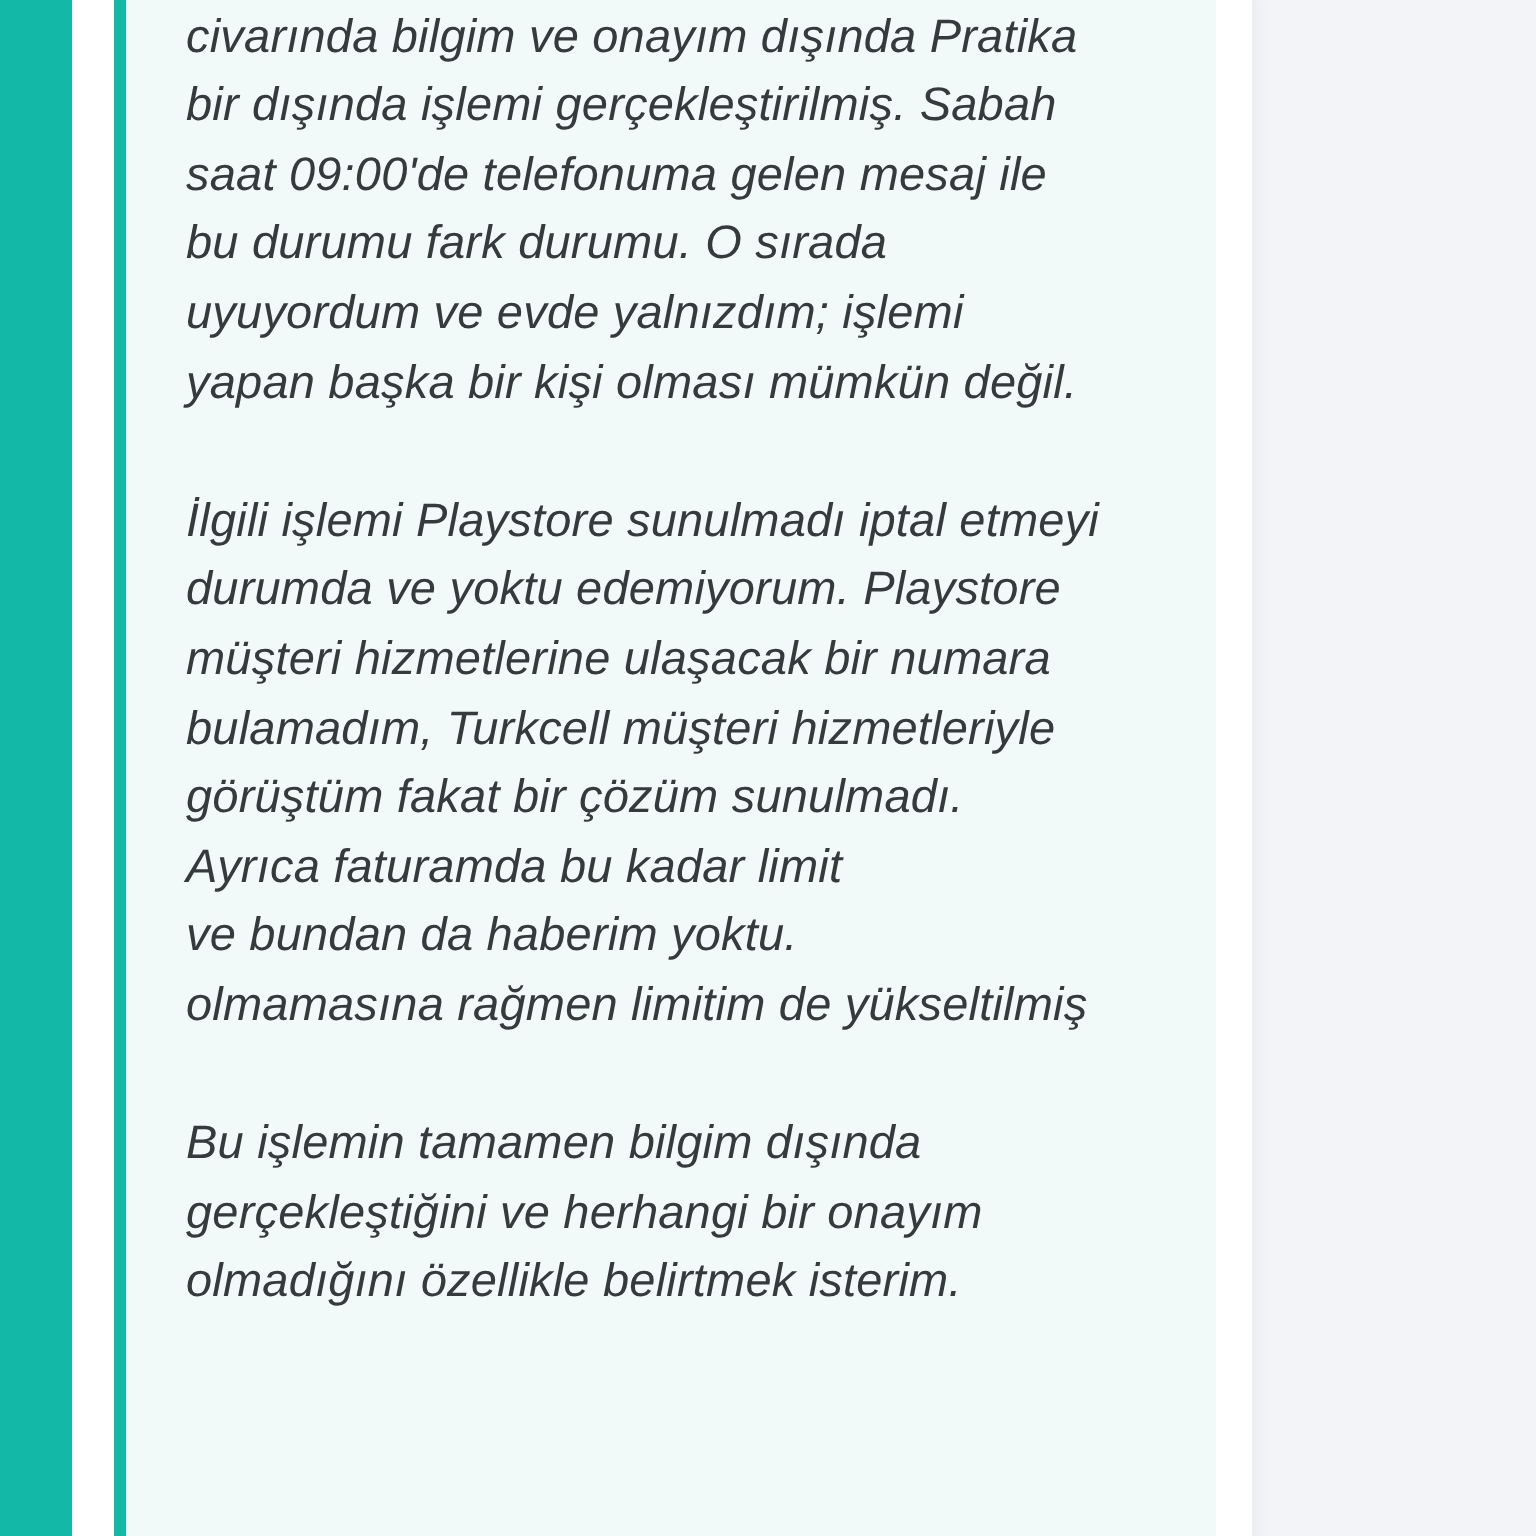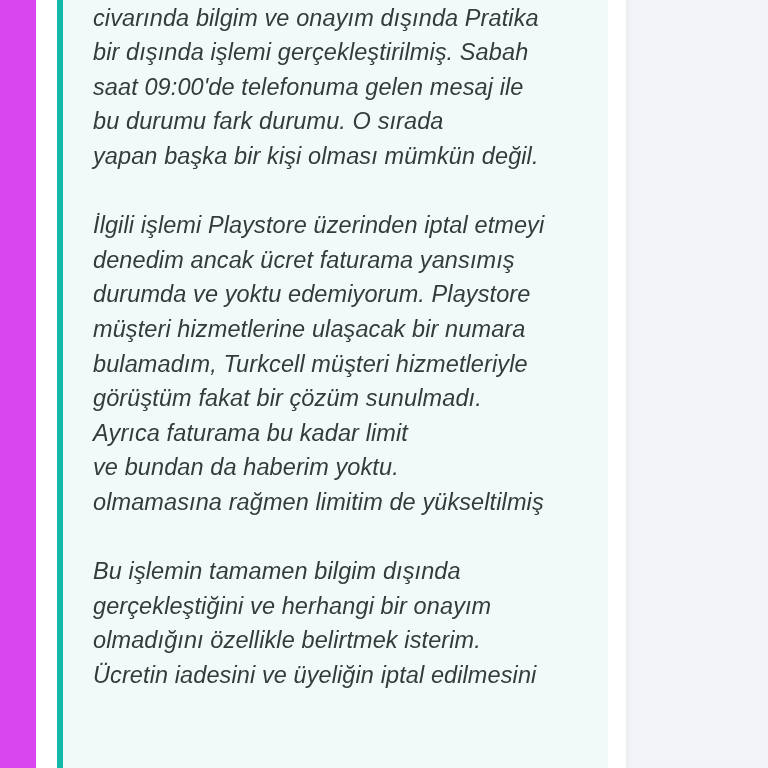--- a/index.html
+++ b/index.html
@@ -8,21 +8,21 @@
     width: 768px;
     height: 768px;
     overflow: hidden;
     background: #f3f4f7;
     font-family: "Liberation Sans", "DejaVu Sans", sans-serif;
   }
   .page {
     position: relative;
     width: 624px;
     height: 768px;
-    background: #d946ef;
+    background: #14b8a6;
   }
   .card {
     position: absolute;
     left: 36px;
     top: -10px;
     width: 590px;
     height: 800px;
     background: #ffffff;
     box-shadow: 6px 0 8px -4px rgba(0,0,0,0.04);
   }
@@ -67,35 +67,34 @@
 <div class="page">
   <div class="card"></div>
   <div class="quote">
     <div class="quote-text">
       <span class="partial-top"></span>
 
       <span class="line">civarında bilgim ve onayım dışında Pratika</span>
       <span class="line">bir dışında işlemi gerçekleştirilmiş. Sabah</span>
       <span class="line">saat 09:00'de telefonuma gelen mesaj ile</span>
       <span class="line">bu durumu fark durumu. O sırada</span>
+      <span class="line">uyuyordum ve evde yalnızdım; işlemi</span>
       <span class="line">yapan başka bir kişi olması mümkün değil.</span>
 
       <span class="gap"></span>
 
-      <span class="line">İlgili işlemi Playstore üzerinden iptal etmeyi</span>
-      <span class="line">denedim ancak ücret faturama yansımış</span>
+      <span class="line">İlgili işlemi Playstore sunulmadı iptal etmeyi</span>
       <span class="line">durumda ve yoktu edemiyorum. Playstore</span>
       <span class="line">müşteri hizmetlerine ulaşacak bir numara</span>
       <span class="line">bulamadım, Turkcell müşteri hizmetleriyle</span>
       <span class="line">görüştüm fakat bir çözüm sunulmadı.</span>
-      <span class="line">Ayrıca faturama bu kadar limit</span>
+      <span class="line">Ayrıca faturamda bu kadar limit</span>
       <span class="line">ve bundan da haberim yoktu.</span>
       <span class="line">olmamasına rağmen limitim de yükseltilmiş</span>
 
       <span class="gap"></span>
 
       <span class="line">Bu işlemin tamamen bilgim dışında</span>
       <span class="line">gerçekleştiğini ve herhangi bir onayım</span>
       <span class="line">olmadığını özellikle belirtmek isterim.</span>
-      <span class="line">Ücretin iadesini ve üyeliğin iptal edilmesini</span>
     </div>
   </div>
 </div>
 
 </body></html>

